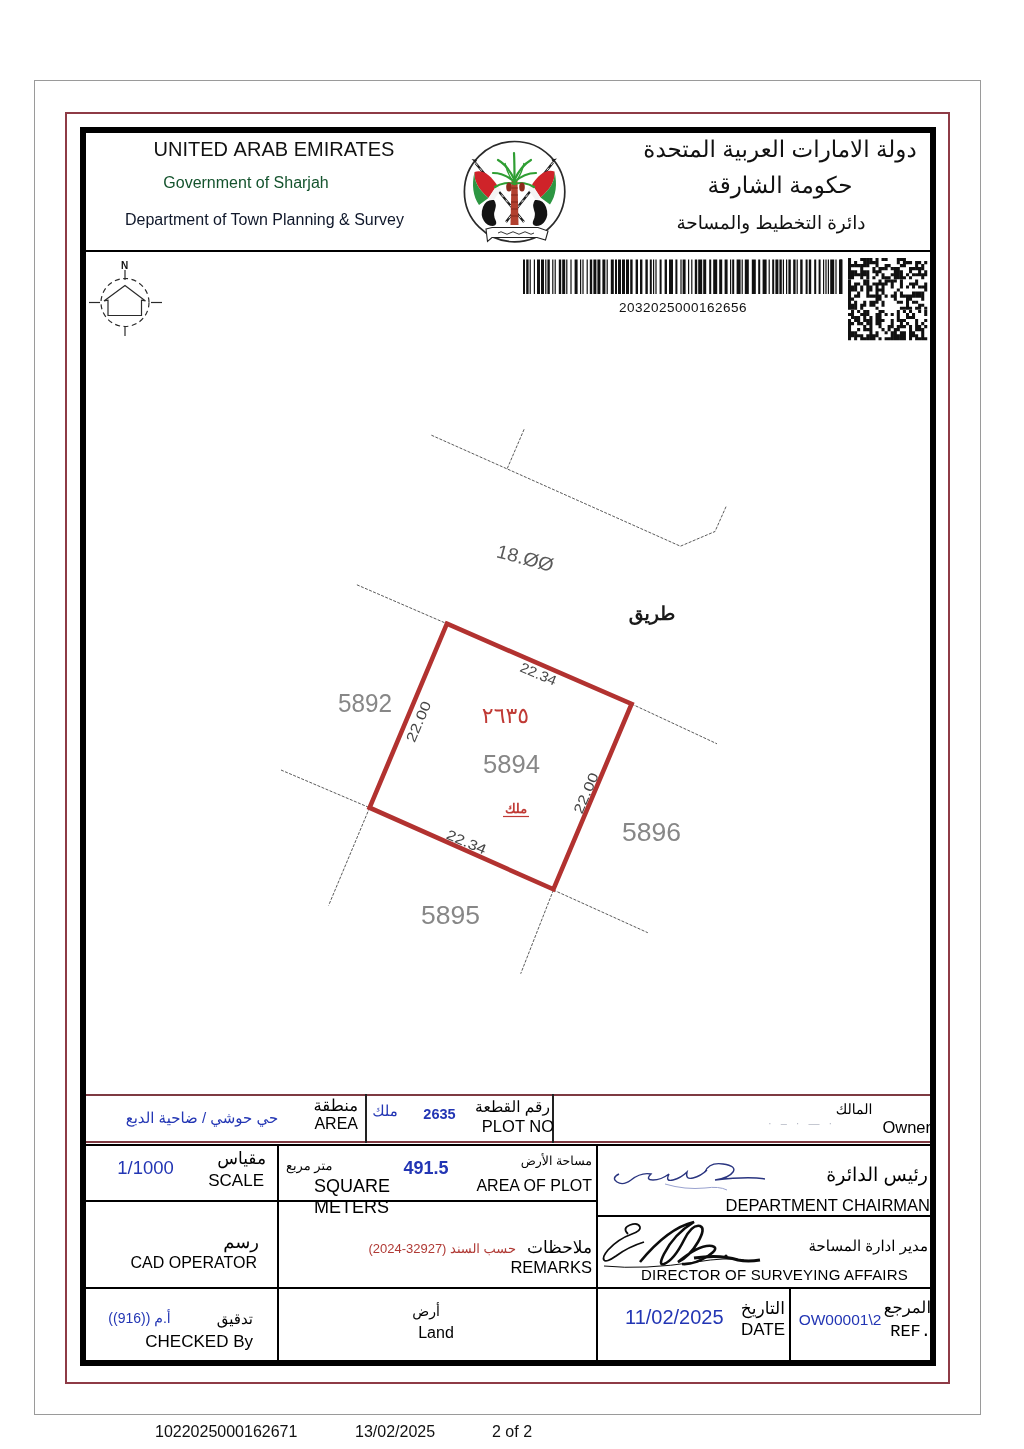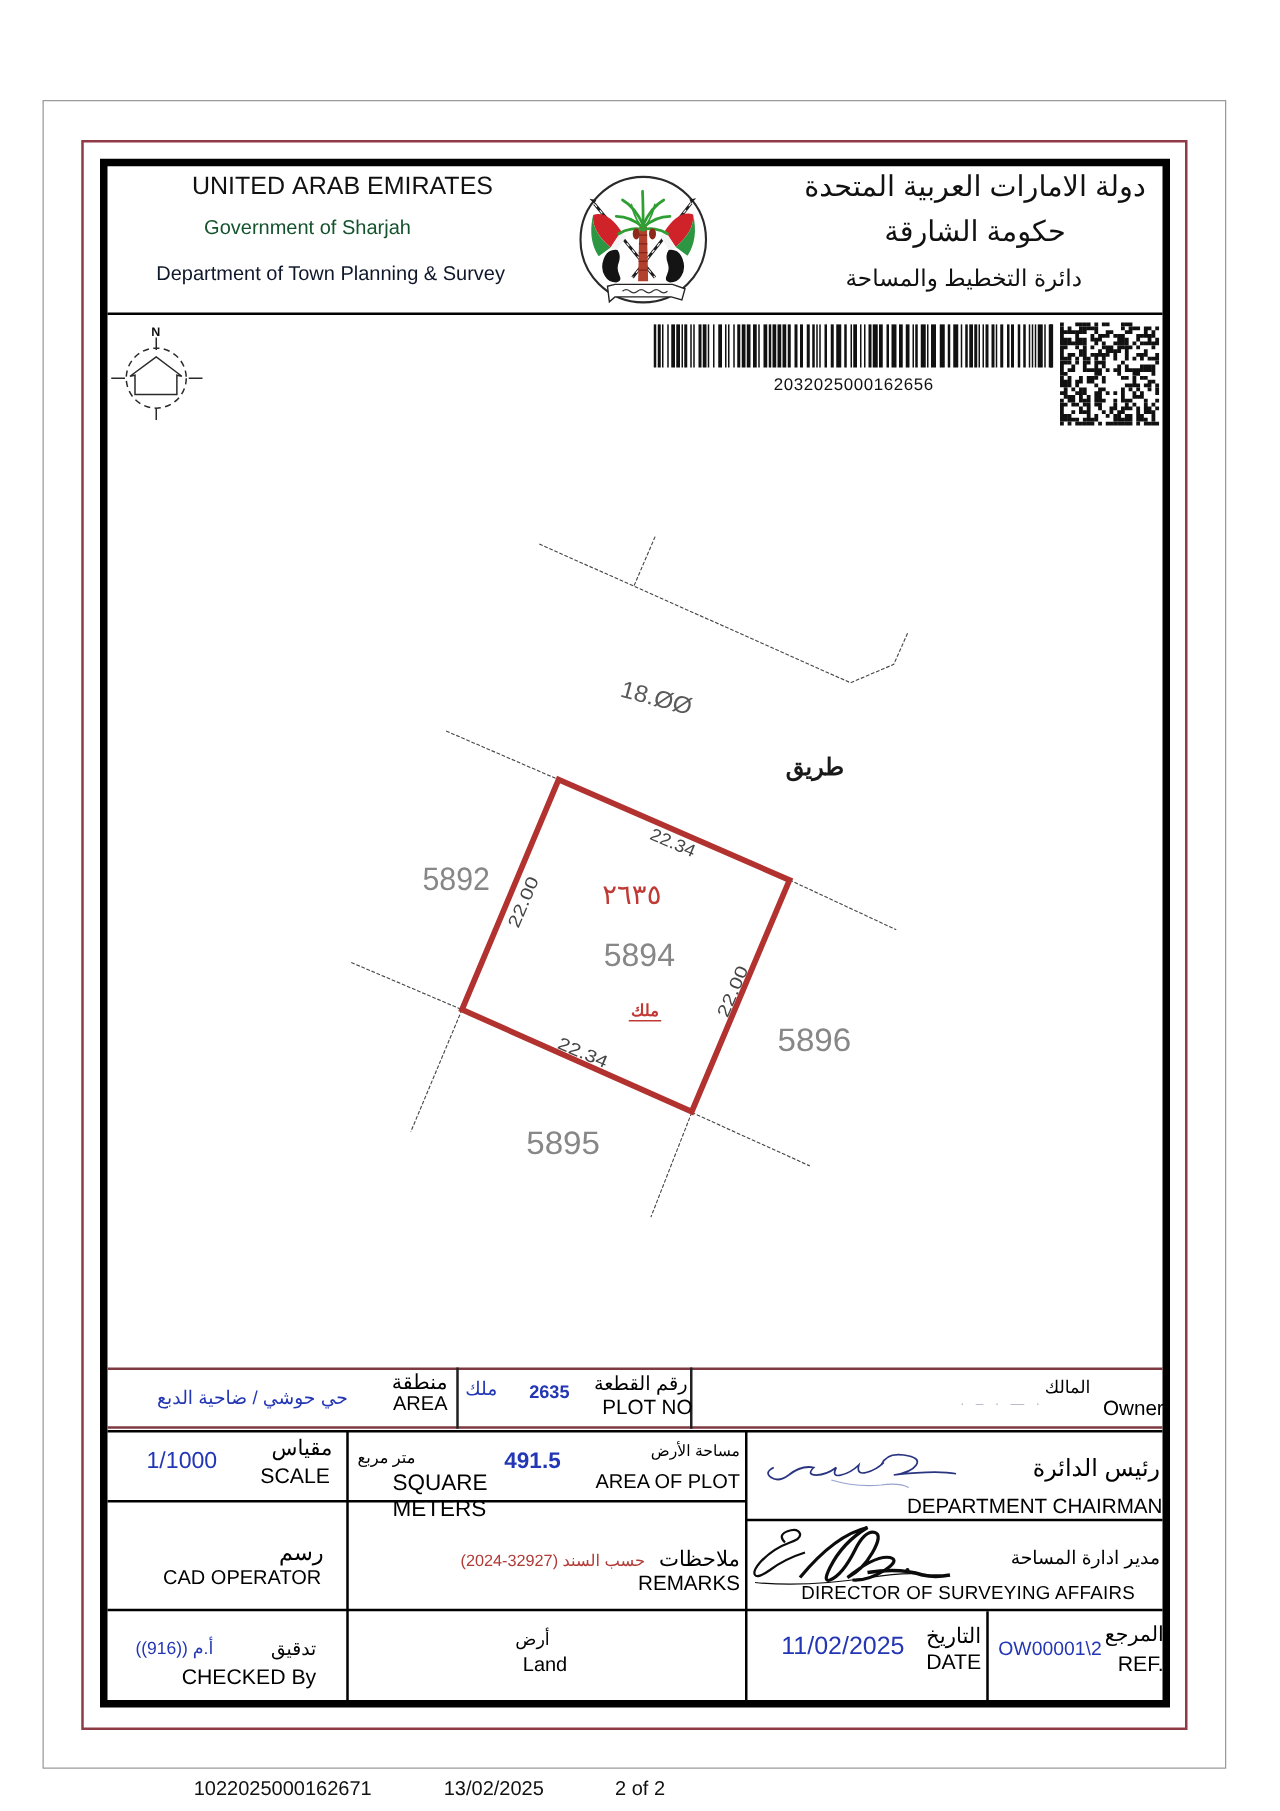--- a/index.html
+++ b/index.html
@@ -276,17 +276,17 @@
 <div class="abs blue" style="left:82px;top:1310px;width:115px;text-align:center;font-size:14px;letter-spacing:0.5px;" dir="rtl">أ.م ((916))</div>
 <div class="abs" style="left:190px;top:1310px;width:63px;text-align:right;font-size:15px;">تدقيق</div>
 <div class="abs" style="left:140px;top:1332px;width:113px;text-align:right;font-size:17px;">CHECKED By</div>
 <div class="abs" style="left:395px;top:1303px;width:62px;text-align:center;font-size:14px;">أرض</div>
 <div class="abs" style="left:405px;top:1324px;width:62px;text-align:center;font-size:16px;">Land</div>
 <div class="abs blue" style="left:625px;top:1306px;width:90px;text-align:center;font-size:20px;">11/02/2025</div>
 <div class="abs" style="left:715px;top:1298px;width:70px;text-align:right;font-size:17px;">التاريخ</div>
 <div class="abs" style="left:715px;top:1320px;width:70px;text-align:right;font-size:17px;">DATE</div>
 <div class="abs blue" style="left:794px;top:1311px;width:92px;text-align:center;font-size:15.5px;">OW00001\2</div>
 <div class="abs" style="left:861px;top:1298px;width:70px;text-align:right;font-size:16.5px;">المرجع</div>
-<div class="abs" style="left:861px;top:1322px;width:70px;text-align:right;font-size:17px;">REF.</div>
+<div class="abs" style="left:861px;top:1322px;width:70px;text-align:right;font-size:17px;font-family:Liberation Mono, monospace;">REF.</div>
 
 <div class="abs" style="left:155px;top:1423px;font-size:16px;color:#111;">1022025000162671</div>
 <div class="abs" style="left:355px;top:1423px;font-size:16px;color:#111;">13/02/2025</div>
 <div class="abs" style="left:492px;top:1423px;font-size:16px;color:#111;">2 of 2</div>
 
 </body></html>

